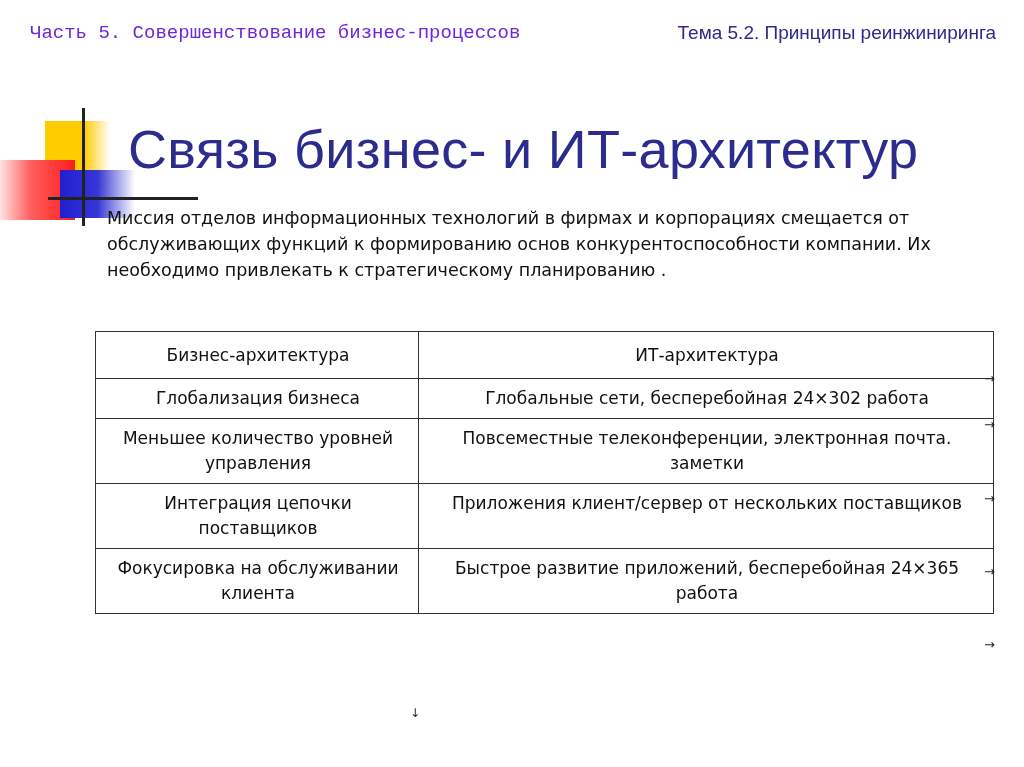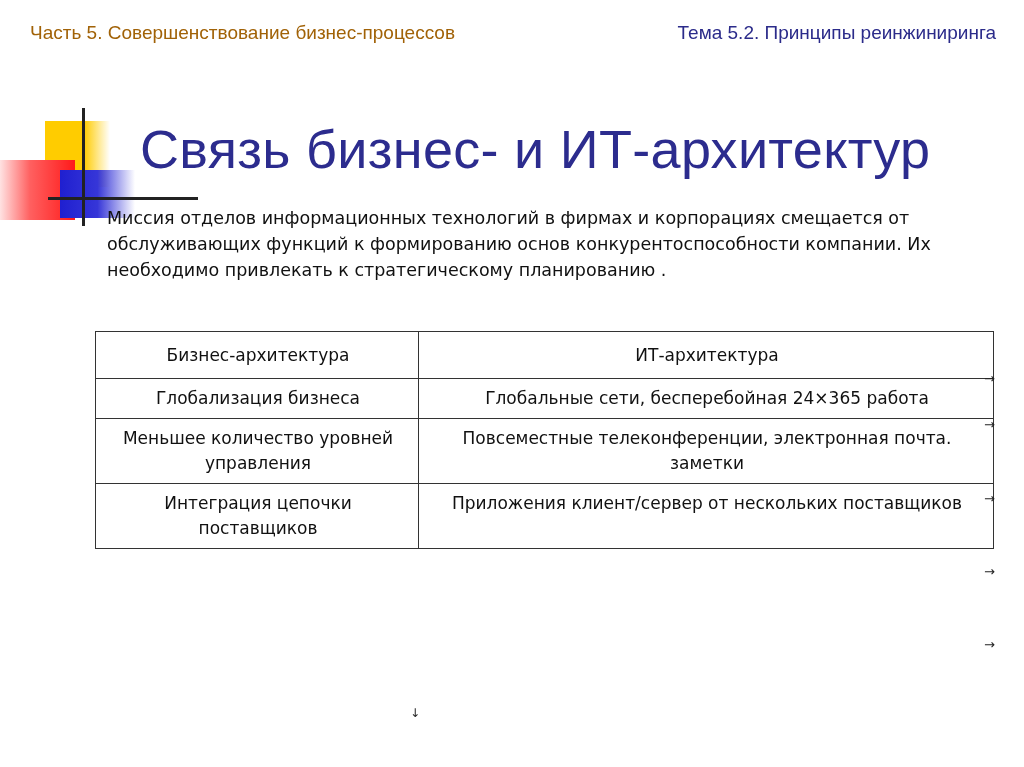--- a/index.html
+++ b/index.html
@@ -1,25 +1,25 @@
 <!DOCTYPE html>
 <html><head>
 <meta charset="utf-8">
 <style>
   html, body { margin:0; padding:0; }
   body { width:1024px; height:767px; background:#ffffff; position:relative; overflow:hidden; font-family:"DejaVu Sans", sans-serif; }
-  .hdr-left { position:absolute; left:30px; top:22px; font-family:Liberation Sans, sans-serif; font-size:19px; color:#a16207; }
+  .hdr-left { position:absolute; left:30px; top:22px; font-family:Liberation Mono, monospace; font-size:19px; color:#6d28d9; }
   .hdr-right { position:absolute; right:28px; top:22px; font-family:"Liberation Sans", sans-serif; font-size:19px; color:#2b2b8a; }
   .deco { position:absolute; left:0; top:0; width:200px; height:240px; }
   .yellow { position:absolute; left:45px; top:121px; width:65px; height:66px; background:linear-gradient(to right,#ffcc00 0%,#ffcc00 60%,rgba(255,204,0,0) 100%); }
   .red { position:absolute; left:0; top:160px; width:75px; height:60px; background:linear-gradient(to right,rgba(255,60,60,0.15) 0%,#ff6060 40%,#ff1a1a 100%); }
   .blue { position:absolute; left:60px; top:170px; width:75px; height:48px; background:linear-gradient(to right,#1f1fd0 0%,#3636d8 50%,rgba(60,60,220,0) 100%); }
   .vline { position:absolute; left:82px; top:108px; width:3px; height:118px; background:#222; }
   .hline { position:absolute; left:48px; top:197px; width:150px; height:3px; background:#222; }
-  .title { position:absolute; left:140px; top:118px; font-family:"Liberation Sans", sans-serif; font-size:54px; color:#2c2c8e; letter-spacing:0.3px; }
+  .title { position:absolute; left:128px; top:118px; font-family:"Liberation Sans", sans-serif; font-size:54px; color:#2c2c8e; letter-spacing:0.3px; }
   .intro { position:absolute; left:107px; top:205px; width:890px; font-family:"DejaVu Sans", sans-serif; font-size:17.5px; line-height:26px; color:#111; }
   table { position:absolute; left:95px; top:331px; width:899px; border-collapse:collapse; font-family:"DejaVu Sans", sans-serif; font-size:17px; color:#111; }
   td, th { border:1.5px solid #333; padding:7px 8px 7px 10px; vertical-align:top; line-height:25px; font-weight:normal; text-align:center; }
   th { text-align:center; height:32px; vertical-align:middle; }
   td.c1 { width:304px; }
   .arrow-r { position:absolute; left:984px; width:10px; height:10px; font-size:13px; line-height:10px; color:#222; }
   .arrow-d { position:absolute; left:410px; top:706px; font-size:12px; color:#222; }
 </style>
 </head>
 <body>
@@ -39,29 +39,33 @@
 <div class="intro">Миссия отделов информационных технологий в фирмах и корпорациях смещается от обслуживающих функций к формированию основ конкурентоспособности компании. Их необходимо привлекать к стратегическому планированию .</div>
 
 <table>
   <tbody>
       <tr>
     <th>Бизнес-архитектура</th>
     <th>ИТ-архитектура</th>
   </tr>
   <tr>
     <td class="c1">Глобализация бизнеса</td>
-    <td>Глобальные сети, бесперебойная 24×365 работа</td>
+    <td>Глобальные сети, бесперебойная 24×302 работа</td>
   </tr>
   <tr>
     <td class="c1">Меньшее количество уровней управления</td>
     <td>Повсеместные телеконференции, электронная почта. заметки</td>
   </tr>
   <tr>
     <td class="c1">Интеграция цепочки поставщиков</td>
     <td>Приложения клиент/сервер от нескольких поставщиков</td>
+  </tr>
+  <tr>
+    <td class="c1">Фокусировка на обслуживании клиента</td>
+    <td>Быстрое развитие приложений, бесперебойная 24×365 работа</td>
   </tr>
 </tbody>
   </table>
 
 <span class="arrow-r" style="top:374px">→</span>
 <span class="arrow-r" style="top:420px">→</span>
 <span class="arrow-r" style="top:494px">→</span>
 <span class="arrow-r" style="top:567px">→</span>
 <span class="arrow-r" style="top:640px">→</span>
 <span class="arrow-d">↓</span>

